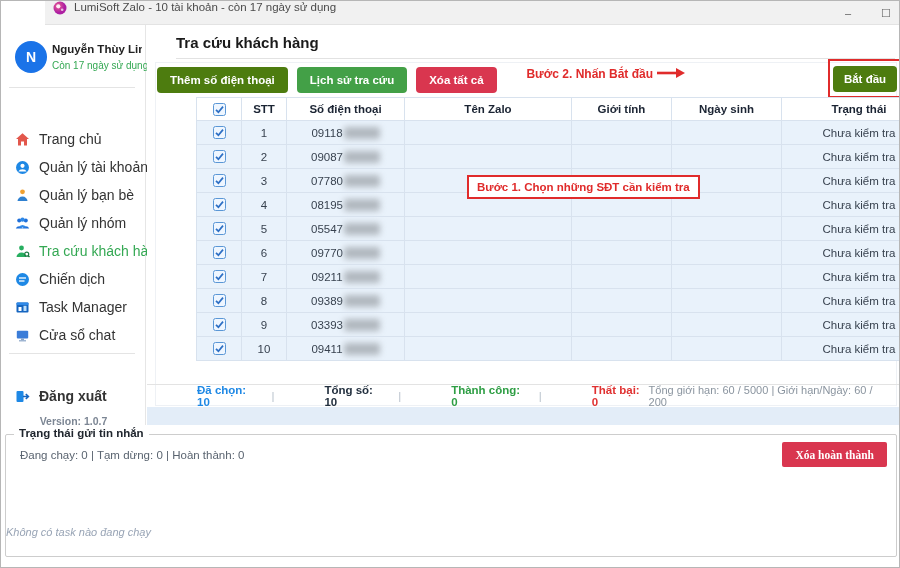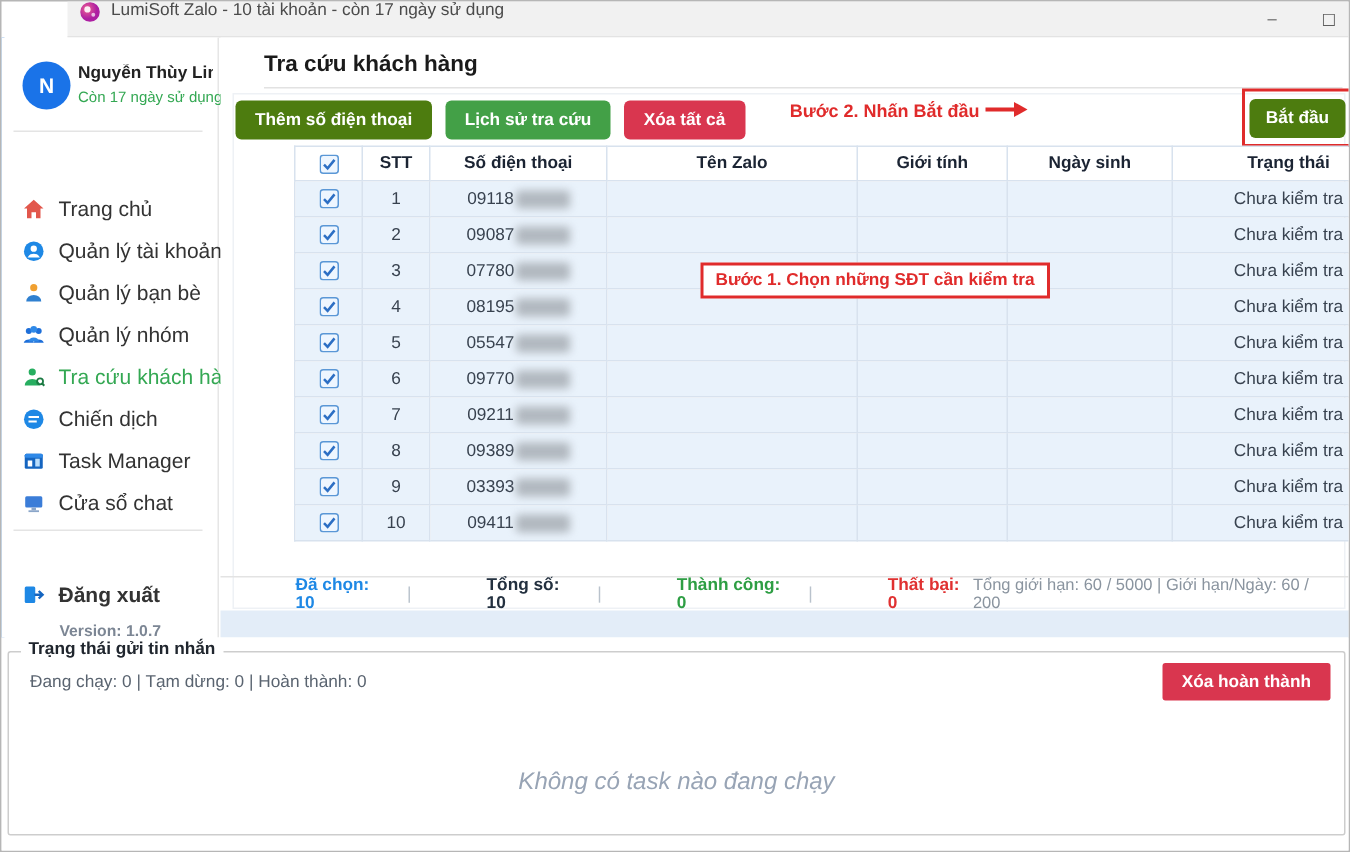--- a/index.html
+++ b/index.html
@@ -108,24 +108,24 @@
   .bottom-panel { position:absolute; left:0; top:424px; width:900px; height:144px; background:#fff; }
   .fieldset {
     position:absolute; left:4px; right:4px; top:9px; bottom:12px;
     border:1px solid #cdcdcd; border-radius:2px;
   }
   .legend {
     position:absolute; left:8px; top:-8px; background:#fff; padding:0 5px;
     font-size:11.5px; font-weight:bold; color:#20262e; white-space:nowrap;
   }
   .bp-status { position:absolute; left:14px; top:14px; font-size:11.5px; color:#5a6470; }
-  .btn-clear-done { position:absolute; right:9px; top:7px; height:25px; border-radius:2px; }
+  .btn-clear-done { position:absolute; right:9px; top:7px; height:25px; border-radius:2px;font-family:Liberation Serif, serif; }
   .empty-text {
-    position:absolute; left:0; width:100%; top:78px; text-align:center;
-    font-size:16px; font-style:italic; color:#98a4b5;
+    position:absolute; left:0; width:100%; top:91px; 
+    font-size:11px; font-style:italic; color:#98a4b5;
   }
 </style>
 </head>
 <body>
 
 <div class="window">
 
   <div class="titlebar">
     <svg class="app-icon" viewBox="0 0 14 14">
       <defs>

